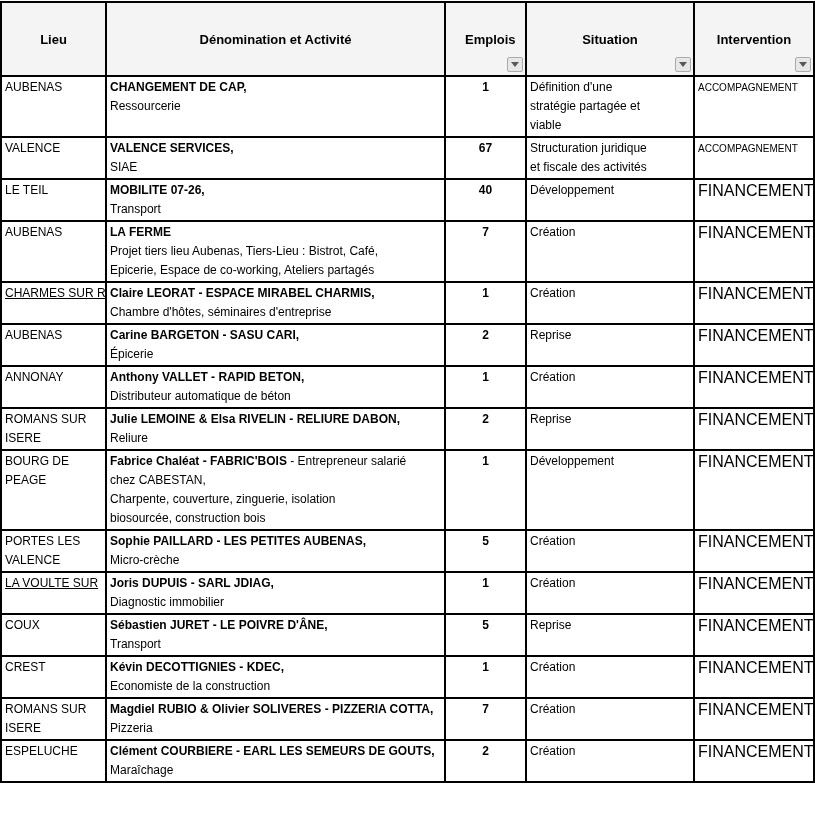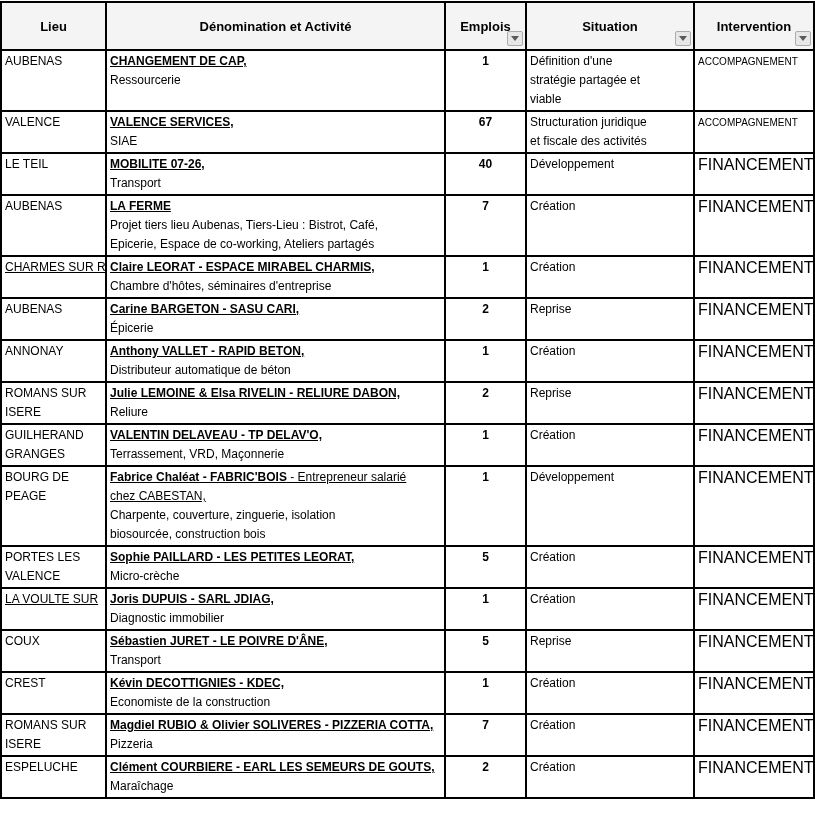--- a/index.html
+++ b/index.html
@@ -13,30 +13,30 @@
     margin:1px 0 0 0;width:813px;
   }
   col.c-lieu{width:105px;}
   col.c-denom{width:339px;}
   col.c-emplois{width:81px;}
   col.c-situation{width:168px;}
   col.c-intervention{width:120px;}
   th,td{border:2px solid #000;}
   th{
     background:#F4F4F4;font-size:13px;font-weight:bold;text-align:center;
-    vertical-align:middle;height:34px;padding:6px;position:relative;
+    vertical-align:middle;height:34px;padding:19px;position:relative;
     overflow:visible;
   }
   td{
     background:#fff;vertical-align:top;font-size:12px;line-height:19px;
     padding:1px 3px;white-space:pre-line;overflow:hidden;
   }
   td.lieu{white-space:pre-line;}
   td.lieu.clip{white-space:nowrap;text-decoration:underline;}
-  .nameline{white-space:normal;text-decoration:underline;}
+  .nameline{white-space:normal;}
   .name{font-weight:700;}
   .suffix{white-space:pre-line;}
   .activity{white-space:pre-line;}
   td.emplois{text-align:center;font-weight:700;white-space:normal;}
   td.situation{white-space:pre-line;}
   td.intervention{white-space:nowrap;font-size:16px;}
   td.intervention.shrink{font-size:10px;}
   .filter-btn{
     position:absolute;right:2px;bottom:3px;width:16px;height:15px;
     background:#E7E7E7;border:1px solid #ACACAC;border-radius:2px;
@@ -137,41 +137,33 @@
       </tr>
       <tr>
         <td class="lieu">ROMANS SUR
 ISERE</td>
         <td class="denom"><div class="nameline"><span class="name">Julie LEMOINE &amp; Elsa RIVELIN - RELIURE DABON,</span><span class="suffix"></span></div><div class="activity">Reliure</div></td>
         <td class="emplois">2</td>
         <td class="situation">Reprise</td>
         <td class="intervention">FINANCEMENT</td>
       </tr>
       <tr>
-        <td class="lieu">GUILHERAND
-GRANGES</td>
-        <td class="denom"><div class="nameline"><span class="name">VALENTIN DELAVEAU - TP DELAV'O,</span><span class="suffix"></span></div><div class="activity">Terrassement, VRD, Maçonnerie</div></td>
-        <td class="emplois">1</td>
-        <td class="situation">Création</td>
-        <td class="intervention">FINANCEMENT</td>
-      </tr>
-      <tr>
         <td class="lieu">BOURG DE
 PEAGE</td>
         <td class="denom"><div class="nameline"><span class="name">Fabrice Chaléat - FABRIC'BOIS</span><span class="suffix"> - Entrepreneur salarié
 chez CABESTAN,</span></div><div class="activity">Charpente, couverture, zinguerie, isolation
 biosourcée, construction bois</div></td>
         <td class="emplois">1</td>
         <td class="situation">Développement</td>
         <td class="intervention">FINANCEMENT</td>
       </tr>
       <tr>
         <td class="lieu">PORTES LES
 VALENCE</td>
-        <td class="denom"><div class="nameline"><span class="name">Sophie PAILLARD - LES PETITES LEORAT,</span><span class="suffix"></span></div><div class="activity">Micro-crèche</div></td>
+        <td class="denom"><div class="nameline"><span class="name">Sophie PAILLARD - LES PETITES AUBENAS,</span><span class="suffix"></span></div><div class="activity">Micro-crèche</div></td>
         <td class="emplois">5</td>
         <td class="situation">Création</td>
         <td class="intervention">FINANCEMENT</td>
       </tr>
       <tr>
         <td class="lieu clip">LA VOULTE SUR</td>
         <td class="denom"><div class="nameline"><span class="name">Joris DUPUIS - SARL JDIAG,</span><span class="suffix"></span></div><div class="activity">Diagnostic immobilier</div></td>
         <td class="emplois">1</td>
         <td class="situation">Création</td>
         <td class="intervention">FINANCEMENT</td>

